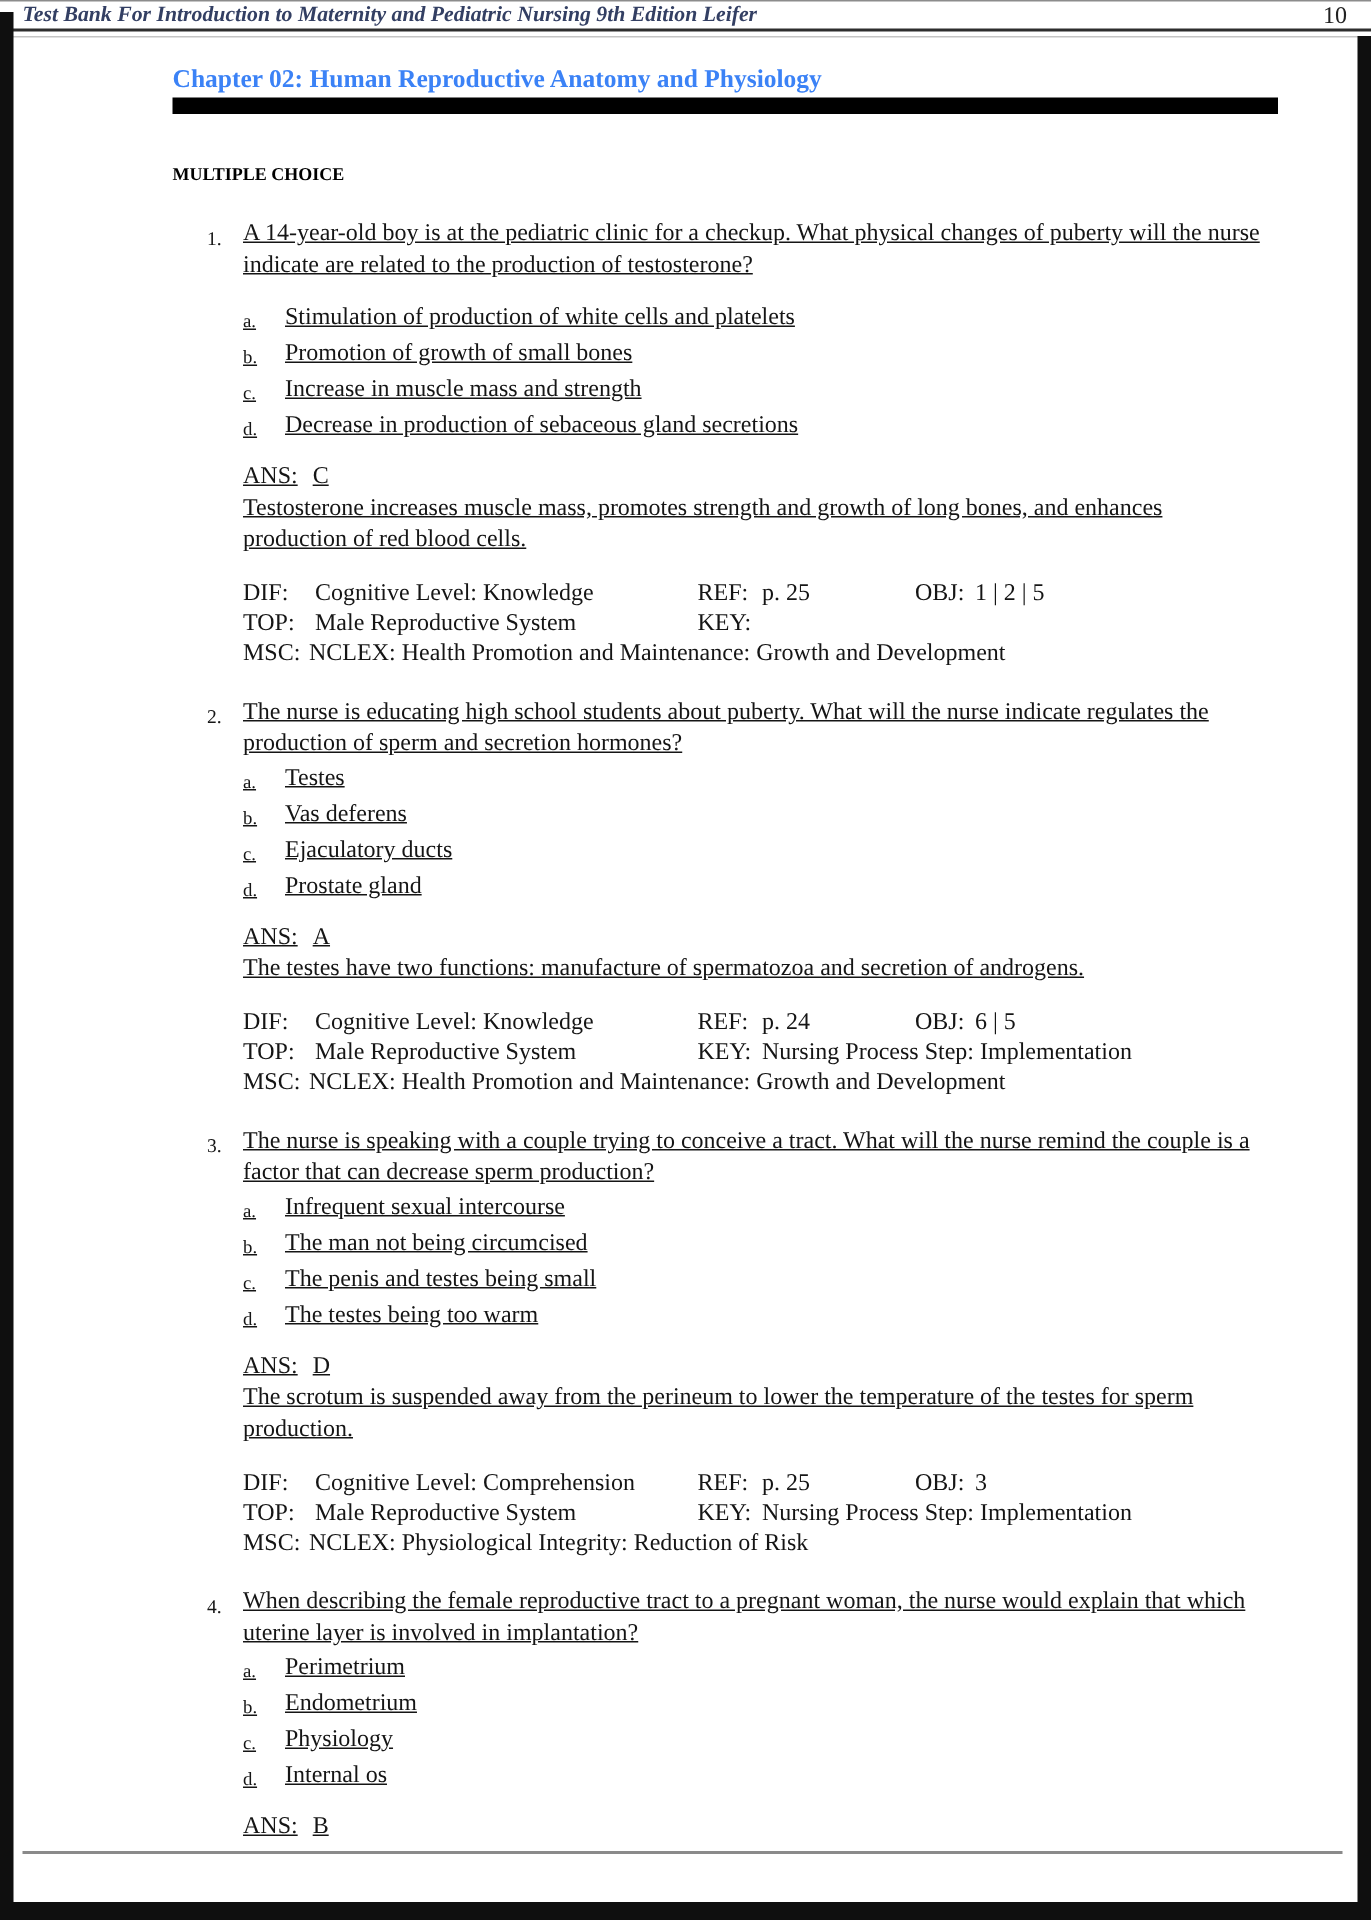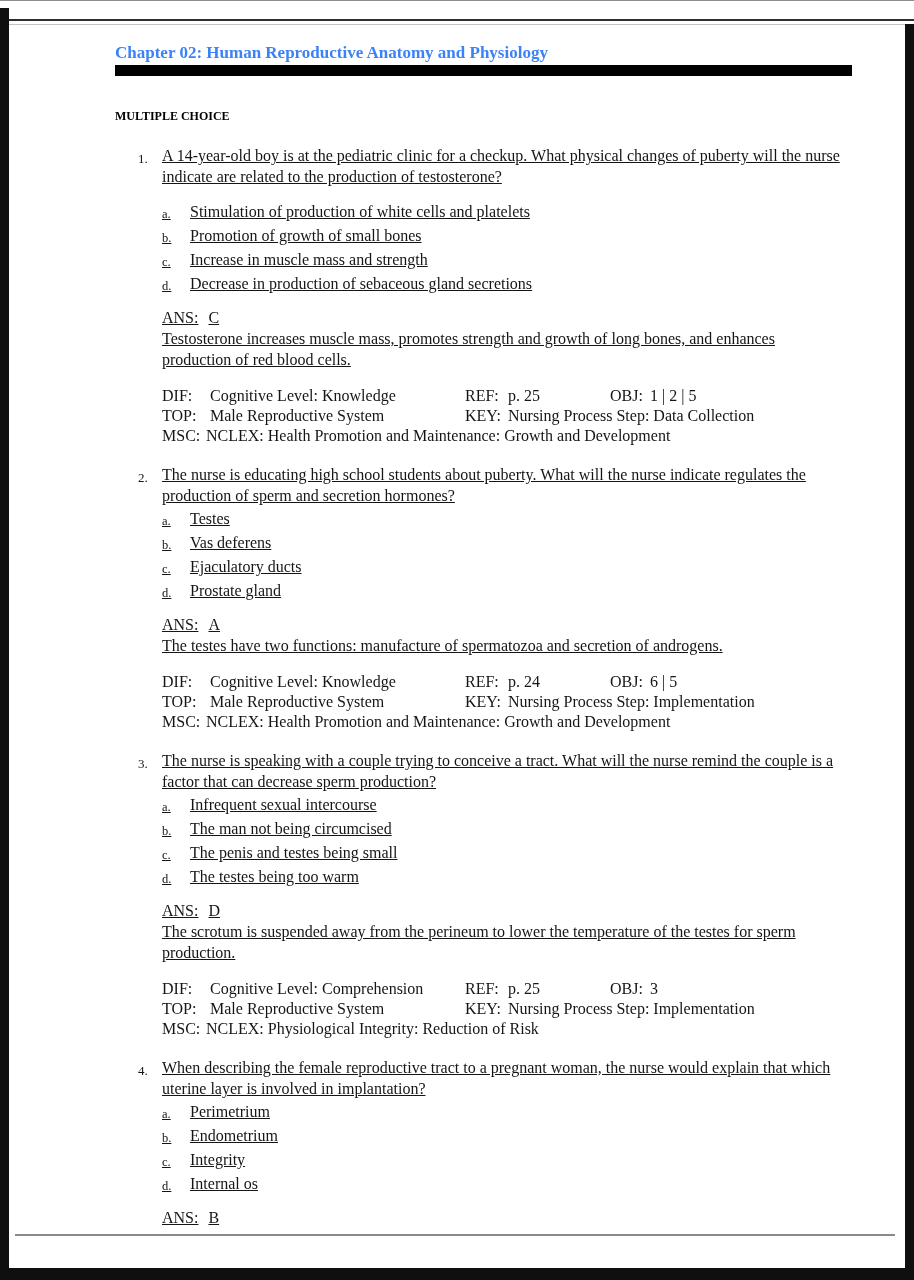--- a/index.html
+++ b/index.html
@@ -62,20 +62,24 @@
 </style>
 </head>
 <body>
 
 <div class="page">
   <div class="top-line"></div>
   <div class="edge-left"></div>
   <div class="edge-right"></div>
   <div class="edge-bottom"></div>
 
+  <header class="running-header">
+    <span class="rh-title">Test Bank For Introduction to Maternity and Pediatric Nursing 9th Edition Leifer</span>
+    <span class="page-num">10</span>
+  </header>
   <div class="header-rule"></div>
   <div class="header-rule2"></div>
 
   <main class="content">
     <div class="doc-title">
       <div>Chapter 02: Human Reproductive Anatomy and Physiology</div>
       <div class="title-bar"></div>
     </div>
 
     <h2 class="section-heading">MULTIPLE CHOICE</h2>
@@ -113,21 +117,20 @@
               <span class="v1">Cognitive Level: Knowledge</span>
               <span class="c2">REF:</span>
               <span class="v2">p. 25</span>
               <span class="c3">OBJ:</span>
               <span class="v3">1 | 2 | 5</span>
             </div>
             <div class="meta-row">
               <span class="c1">TOP:</span>
               <span class="v1">Male Reproductive System</span>
               <span class="c2">KEY:</span>
-              <span class="v2">Nursing Process Step: Data Collection</span>
             </div>
             <div class="meta-row">
               <span class="c1">MSC:</span>
               <span class="vmsc">NCLEX: Health Promotion and Maintenance: Growth and Development</span>
             </div>
           </div>
         </div>
       </div>
     </section>
 
@@ -242,21 +245,21 @@
             <div class="option">
               <span class="opt-letter">a.</span>
               <span class="opt-text">Perimetrium</span>
             </div>
             <div class="option">
               <span class="opt-letter">b.</span>
               <span class="opt-text">Endometrium</span>
             </div>
             <div class="option">
               <span class="opt-letter">c.</span>
-              <span class="opt-text">Integrity</span>
+              <span class="opt-text">Physiology</span>
             </div>
             <div class="option">
               <span class="opt-letter">d.</span>
               <span class="opt-text">Internal os</span>
             </div>
           </div>
           <div class="ans-line">
             <span class="ans-label">ANS:</span><span class="ans-value">B</span>
           </div>
         </div>

